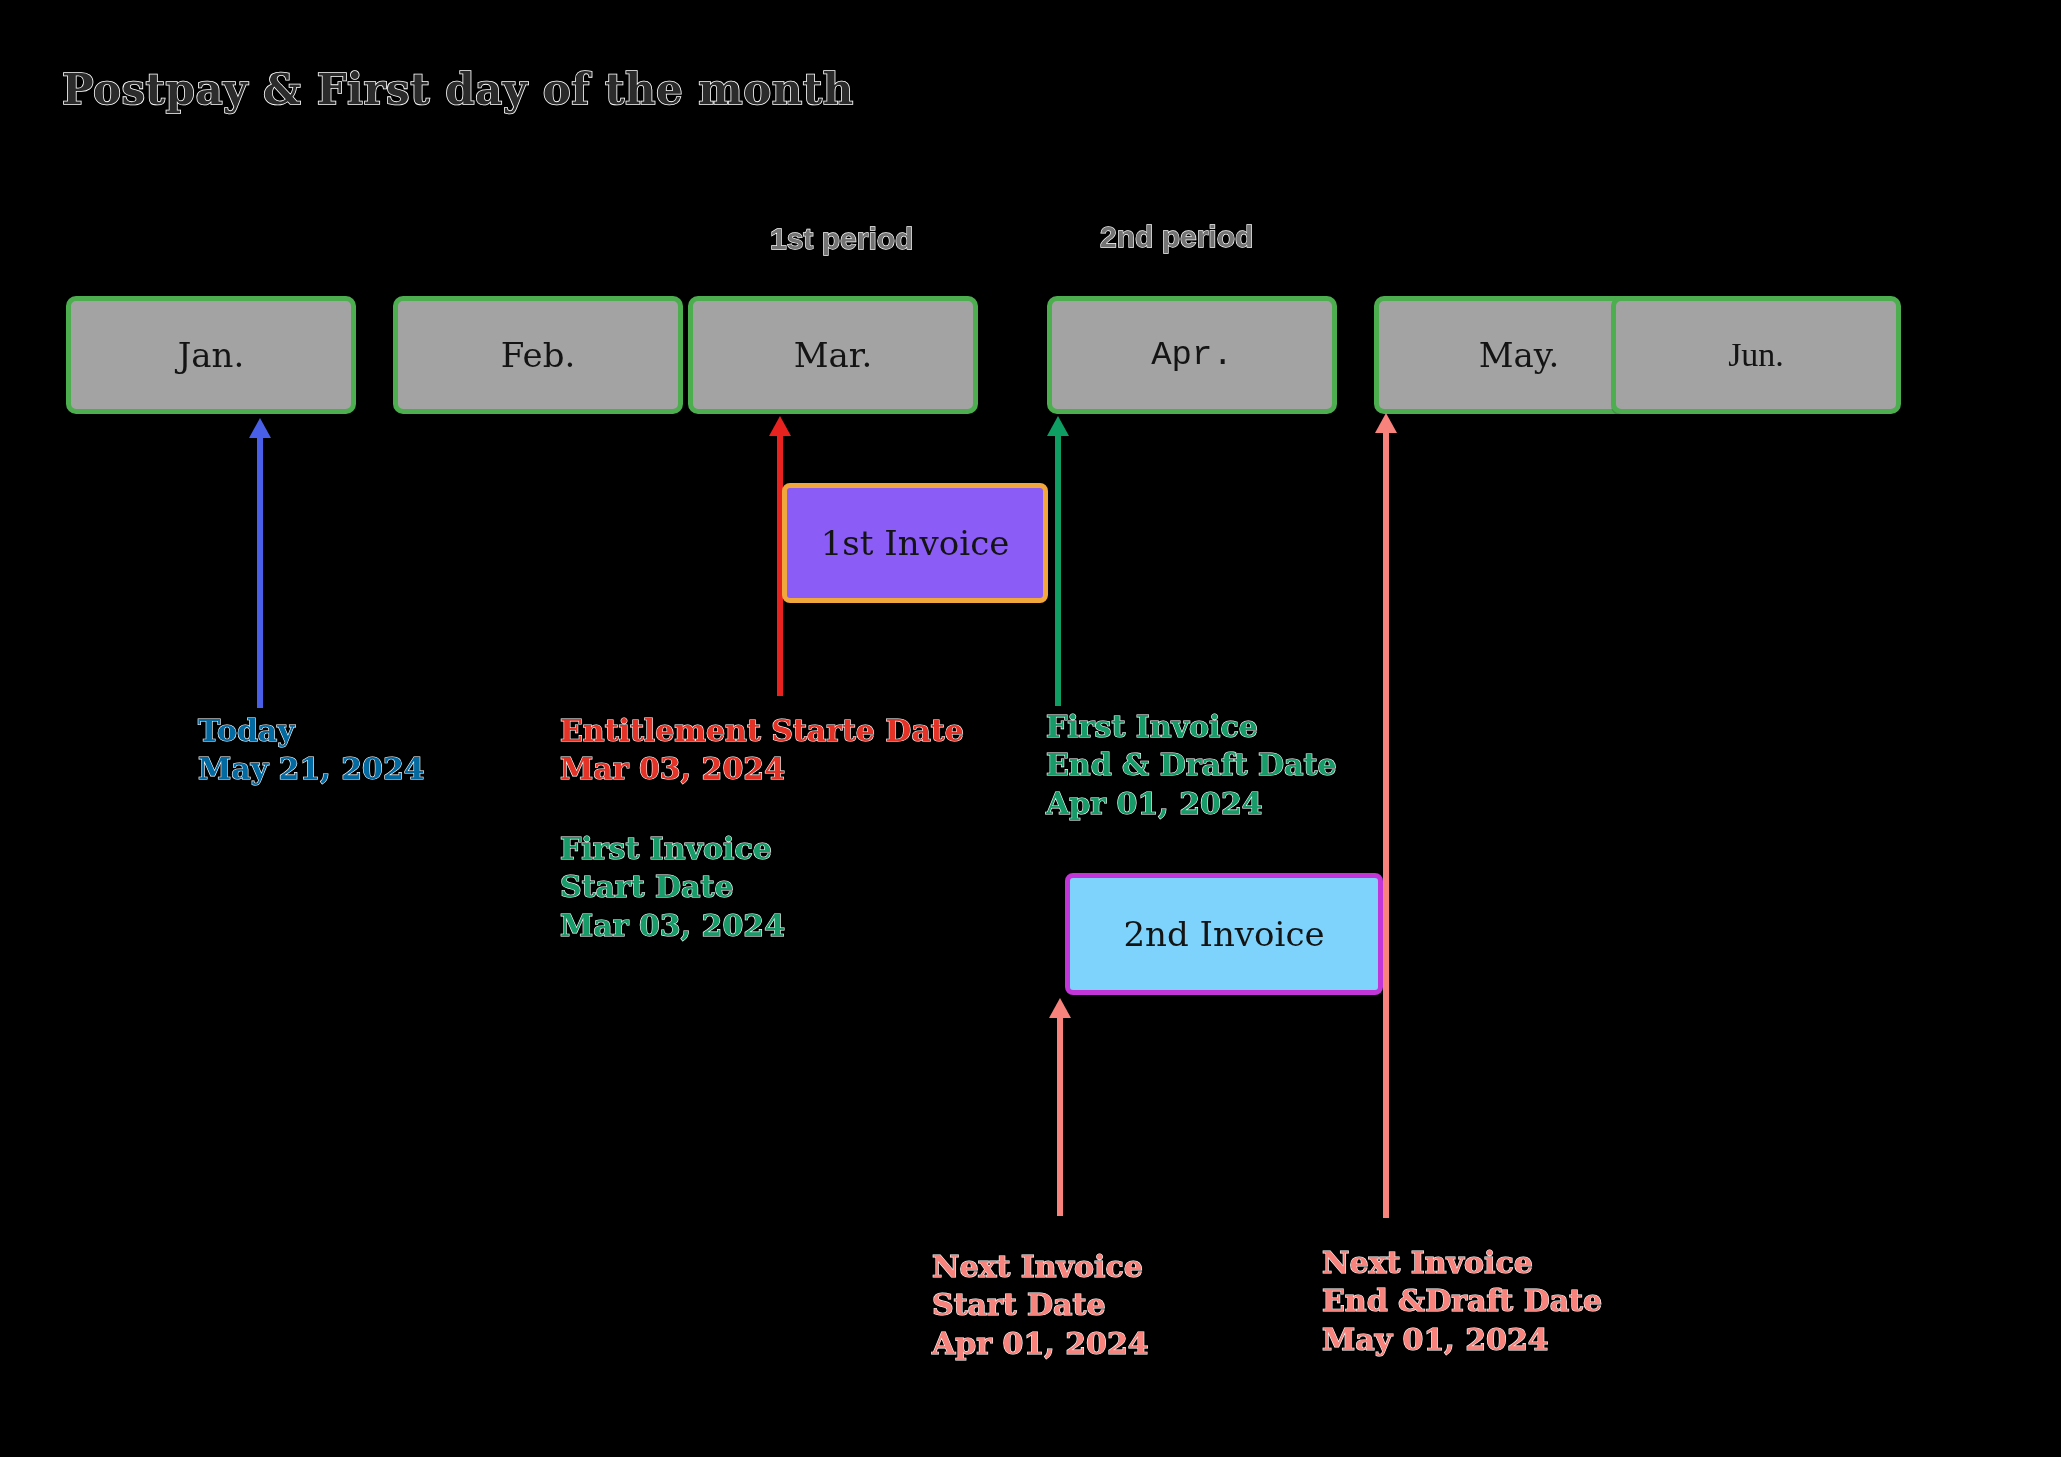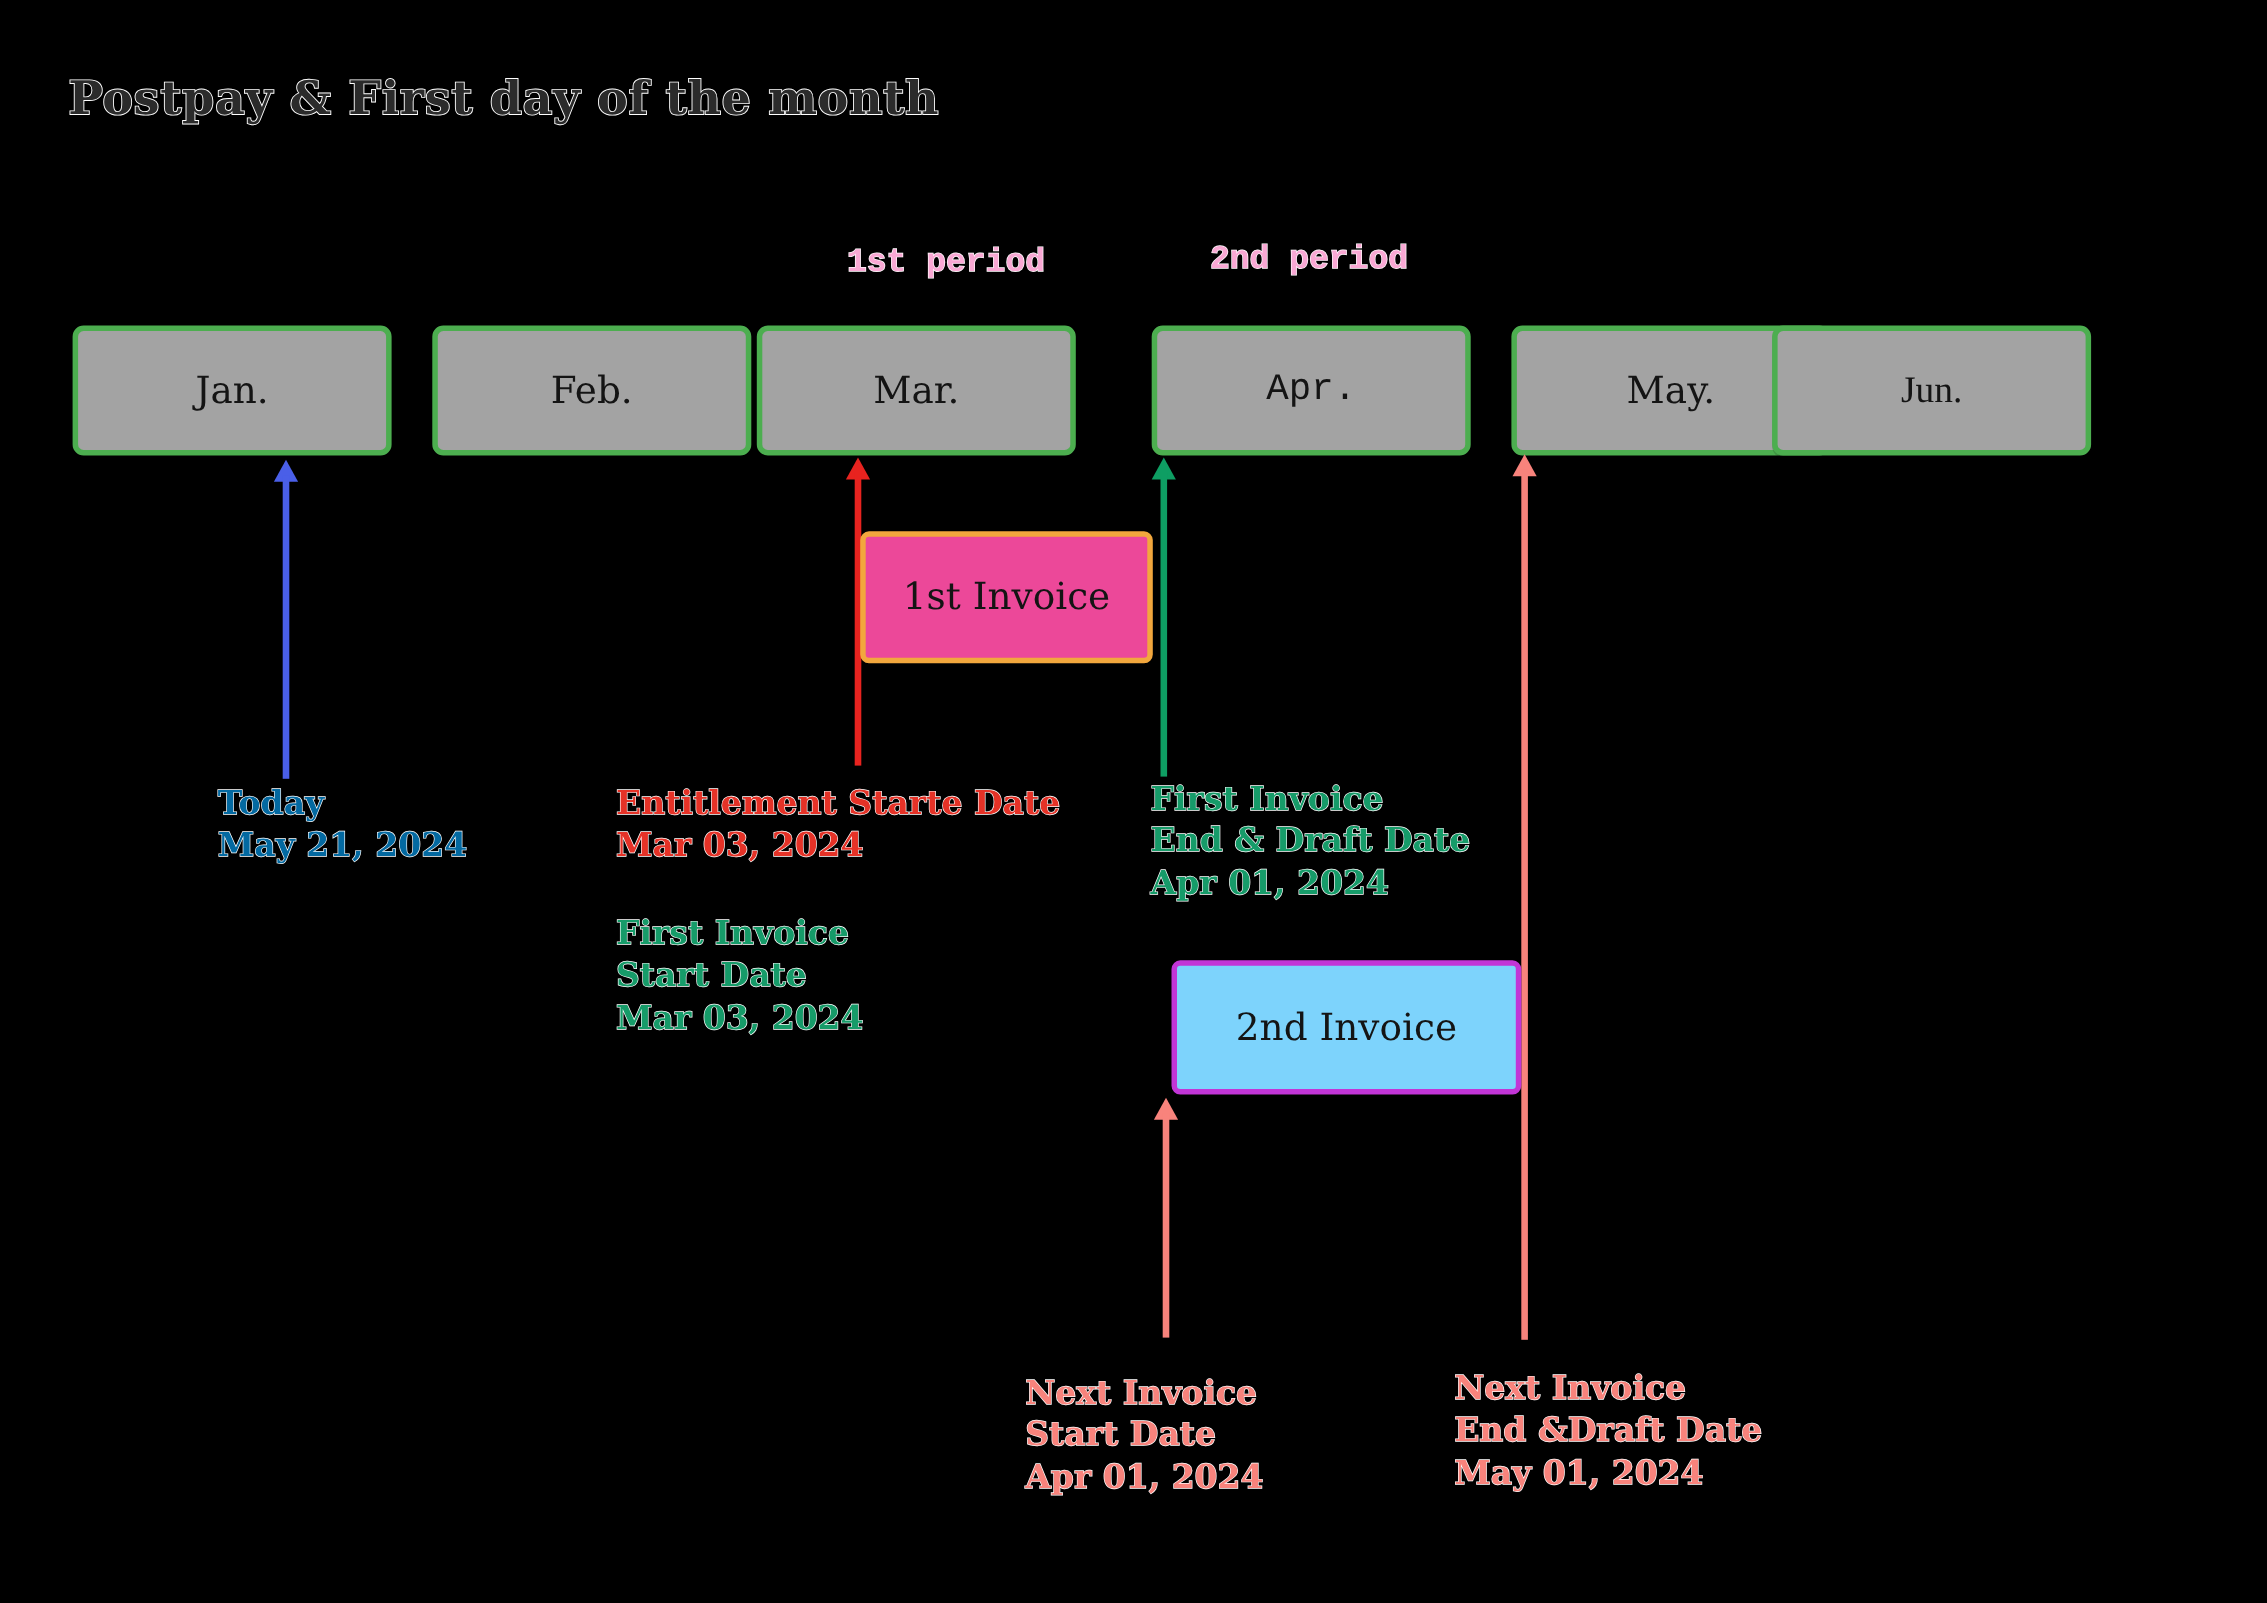--- a/index.html
+++ b/index.html
@@ -14,23 +14,23 @@
     font-weight:700; font-size:42px; letter-spacing:.5px;
     color:#2b2b2b;
     -webkit-text-stroke:1.6px #ffffff;
     paint-order:stroke fill;
     white-space:nowrap;
   }
 
   
   .period{
     position:absolute;
-    font-family:Liberation Mono, monospace;
+    font-family:Liberation Sans, sans-serif;
     font-weight:700; font-size:30px;
-    color:#f9a8d4;
+    color:#737373;
     -webkit-text-stroke:1.3px #ffffff;
     paint-order:stroke fill;
     white-space:nowrap;
   }
   #period-1{ left:770px; top:222px; }
   #period-2{ left:1100px; top:220px; }
 
   
   .month{
     position:absolute; top:296px; width:290px; height:118px;
@@ -49,21 +49,21 @@
   
   .invbox{
     position:absolute; box-sizing:border-box;
     display:flex; align-items:center; justify-content:center;
     font-family:"DejaVu Serif", serif;
     font-size:34px; color:#141414;
     border-radius:8px;
   }
   #invoice-1{
     left:782px; top:483px; width:266px; height:120px;
-    background:#ec4899; border:5px solid #f2a73d;
+    background:#8b5cf6; border:5px solid #f2a73d;
   }
   #invoice-2{
     left:1065px; top:873px; width:318px; height:122px;
     background:#7dd3fc; border:5px solid #c235d6;
   }
 
   
   .arrow{position:absolute;}
   .arrow .shaft{
     position:absolute; left:50%; transform:translateX(-50%);

